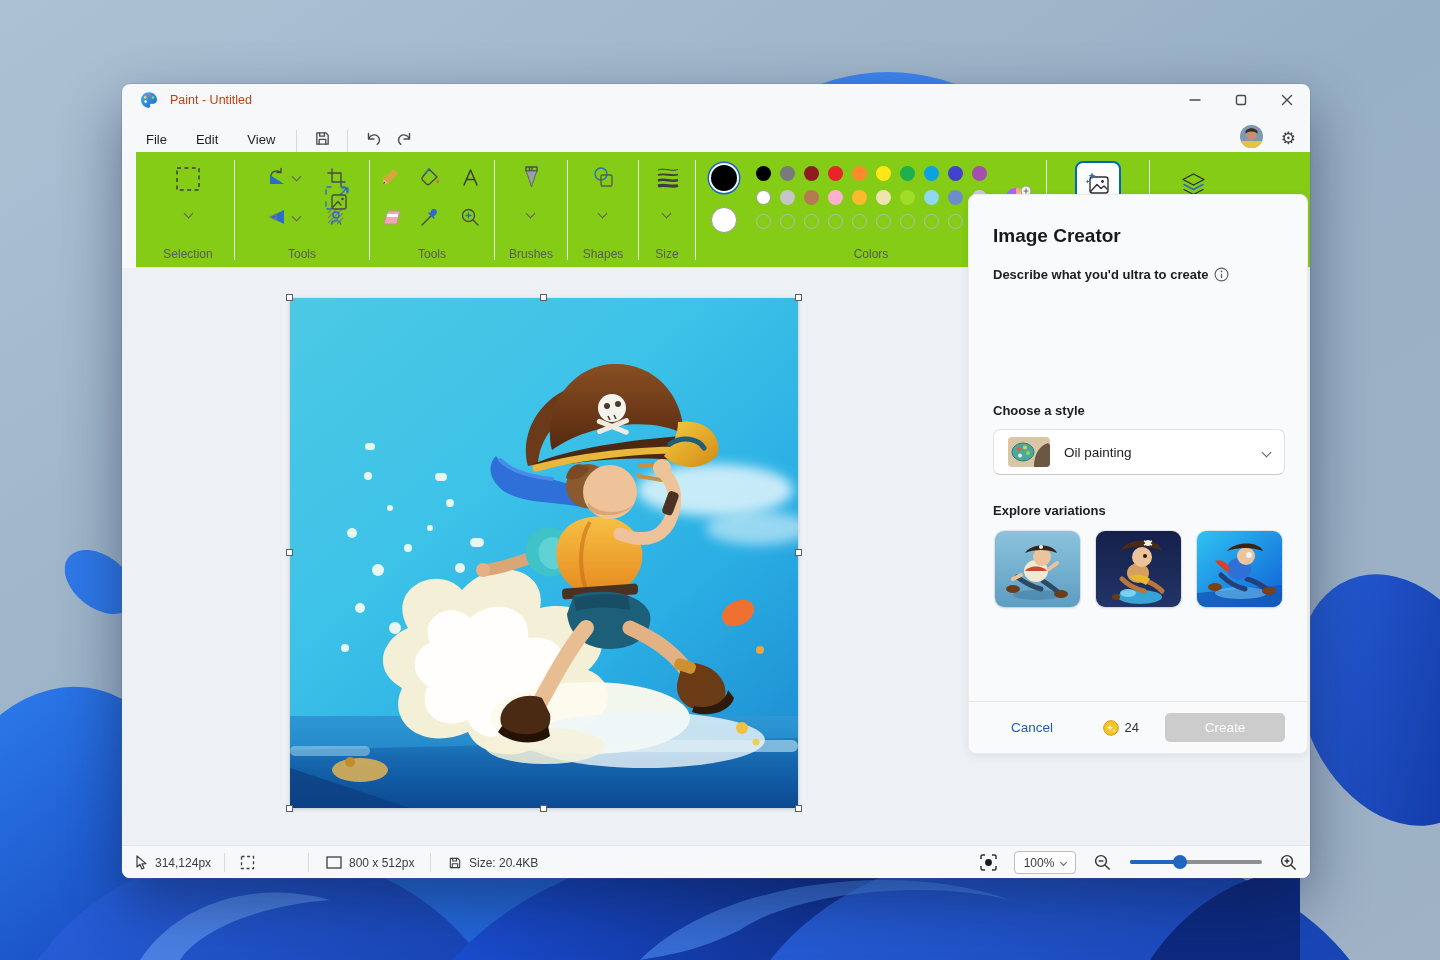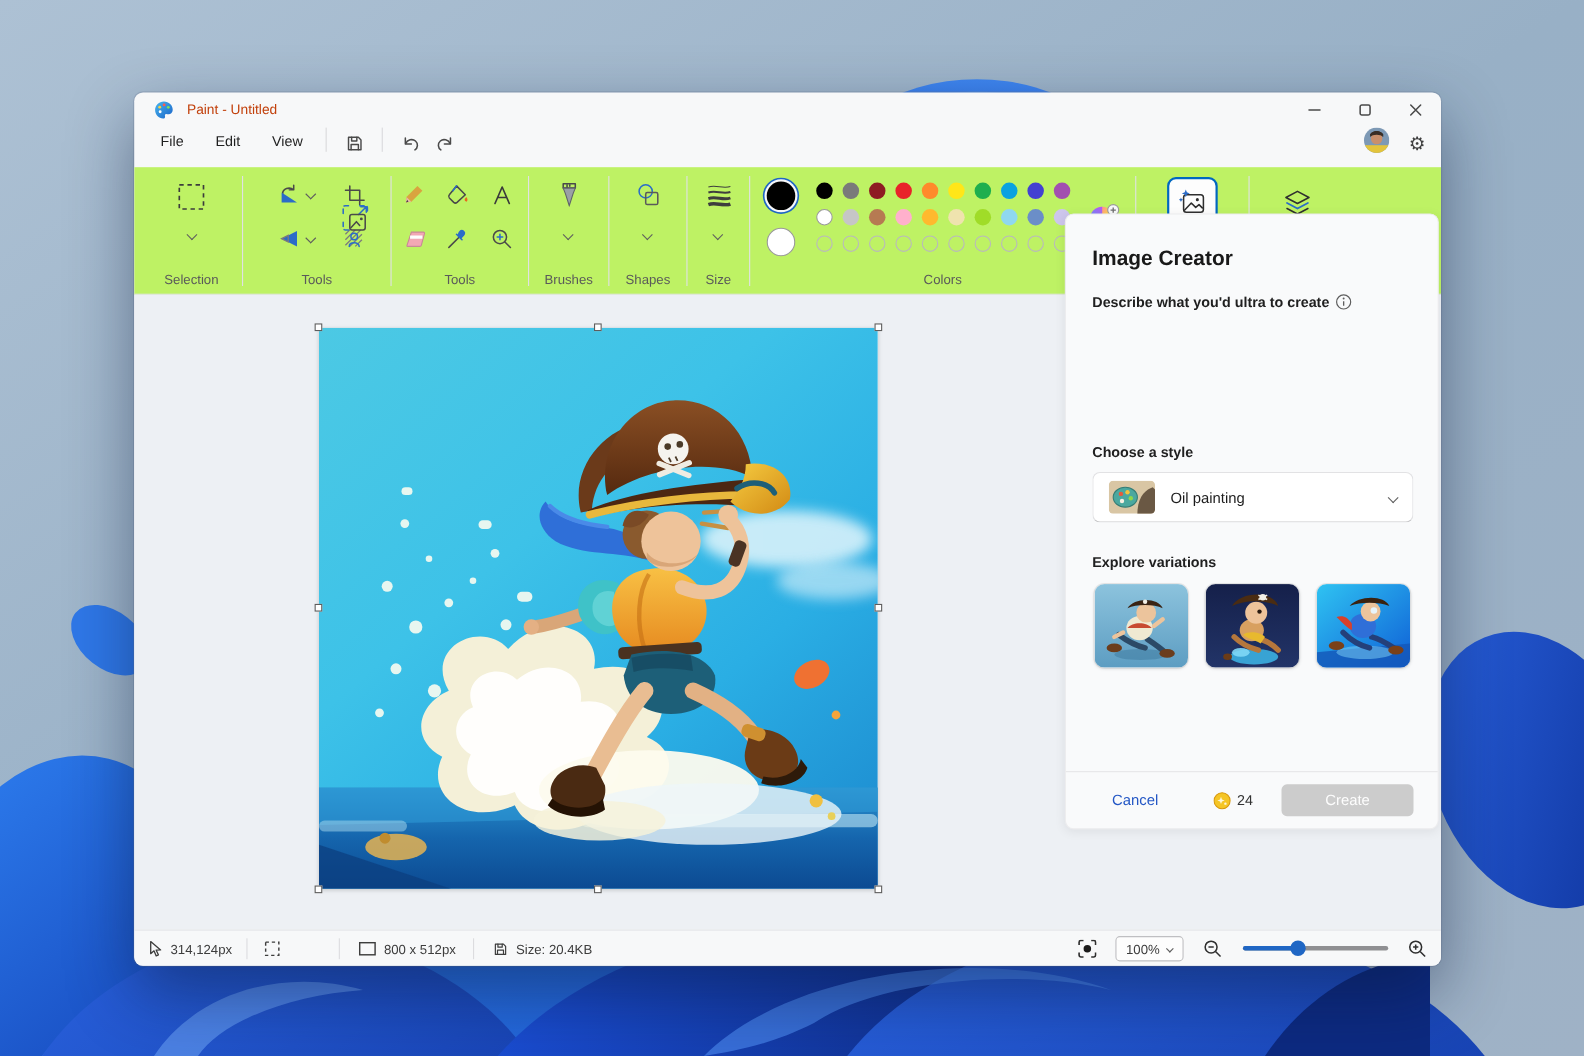--- a/index.html
+++ b/index.html
@@ -12,29 +12,29 @@
     border-radius:8px;box-shadow:0 24px 60px rgba(8,22,56,.45),0 0 0 1px rgba(110,125,150,.28);overflow:hidden}
 
   
   .titlebar{position:absolute;top:0;left:0;width:100%;height:32px;display:flex;align-items:center}
   .app-icon{margin-left:18px;width:18px;height:18px;display:inline-block}
   .title-text{margin-left:12px;font-size:12.5px;color:#c2410c}
   .winbtns{margin-left:auto;display:flex;height:100%}
   .winbtn{width:46px;height:32px;display:flex;align-items:center;justify-content:center}
 
   
-  .menubar{position:absolute;top:32px;left:0;width:100%;height:36px;display:flex;align-items:flex-start}
+  .menubar{position:absolute;top:32px;left:0;width:100%;height:36px;display:flex;align-items:flex-end}
   .menu-item{padding:5px 12px;font-size:13px;color:#1f1f1f;border-radius:5px;margin-left:5px}
   .menu-item:first-child{margin-left:12px}
   .vsep{width:1px;height:22px;background:#d9d9dc;margin:0 9px}
   .mbtn{width:32px;height:28px;display:flex;align-items:center;justify-content:center;border-radius:5px}
   .menubar-right{margin-left:auto;display:flex;align-items:center;gap:18px;margin-right:14px}
 
   
-  .ribbon{position:absolute;top:68px;left:0;width:100%;height:116px;background:#bef264;border-bottom:1px solid #e2e3e6}
+  .ribbon{position:absolute;top:68px;left:14px;width:100%;height:116px;background:#84cc16;border-bottom:1px solid #e2e3e6}
   .rsep{position:absolute;top:8px;height:100px;width:1px;background:#e0e1e4}
   .rgroup{position:absolute;top:0;height:116px}
   .rlabel{position:absolute;bottom:7px;left:0;width:100%;text-align:center;font-size:12px;color:#5a5a5a;white-space:nowrap}
   .chev{display:inline-block;width:7px;height:7px;border-right:1.4px solid #5f5f5f;border-bottom:1.4px solid #5f5f5f;transform:rotate(45deg)}
   .abs{position:absolute}
   .ic-btn{display:flex;align-items:center;justify-content:center}
 
   
   .swatch-big{position:absolute;width:26px;height:26px;border-radius:50%}
   .dotrow{position:absolute;display:flex;gap:9px}

